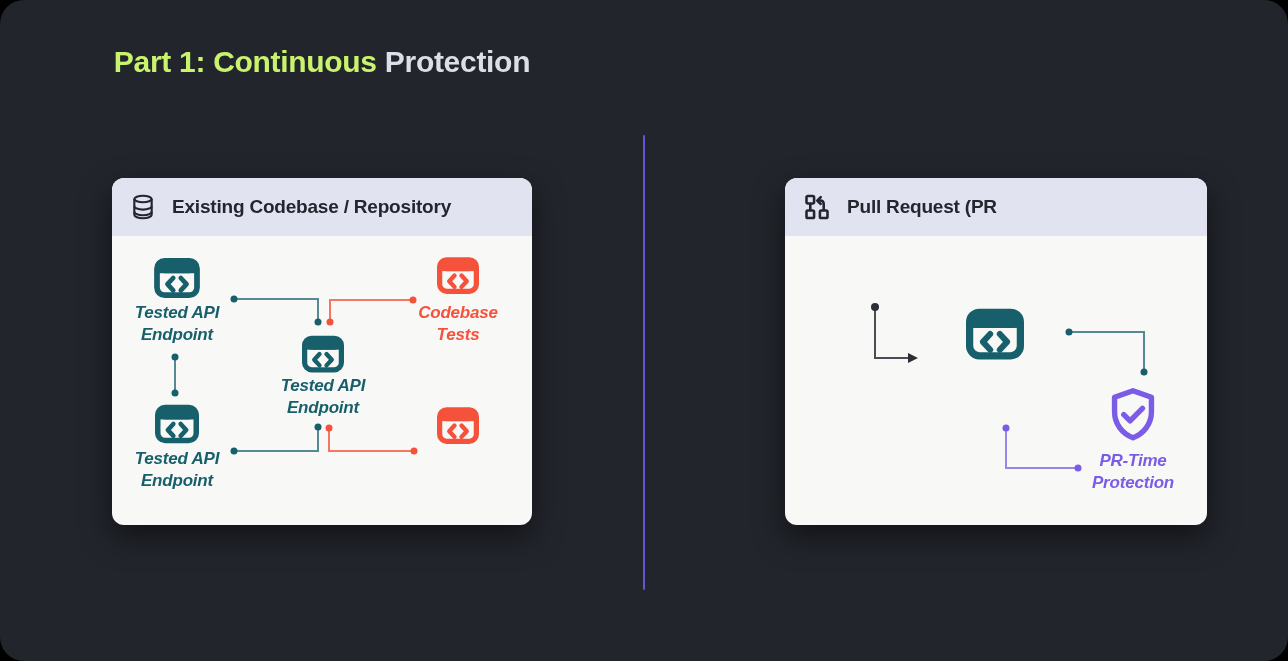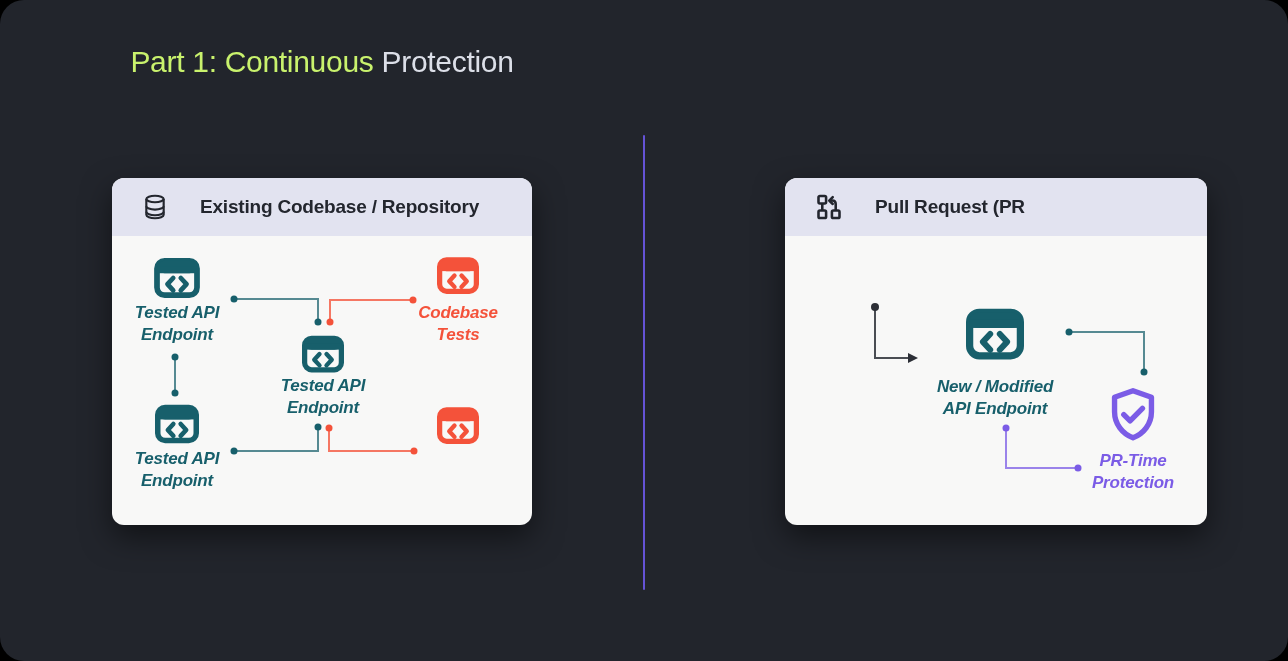--- a/index.html
+++ b/index.html
@@ -3,36 +3,36 @@
 <meta charset="utf-8">
 <style>
   html,body { margin:0; padding:0; background:#000; }
   .canvas {
     position:relative; width:1288px; height:661px;
     background:var(--bg); border-radius:24px; overflow:hidden;
     font-family:"Liberation Sans", sans-serif;
   }
   
   .title { position:absolute; top:45px; width:644px; text-align:center;
-           font-size:30px; font-weight:400; letter-spacing:-0.3px; white-space:nowrap; }
+           font-size:30px; font-weight:700; letter-spacing:-0.3px; white-space:nowrap; }
   #title1 { left:0; } #title2 { left:644px; }
   .title .hl   { color:var(--lime); }
   .title .rest { color:var(--title-muted); }
 
   .divider { position:absolute; left:643px; top:135px; width:2px; height:455px;
              background:var(--divider); border-radius:1px; }
 
   
   .card { position:absolute; top:178px; height:347px; border-radius:12px;
           background:var(--card-bg); box-shadow:0 12px 30px rgba(0,0,0,.5); }
   #left-card  { left:112px; width:420px; }
   #right-card { left:755px; width:422px;margin-left:30px; }
   .card-header { height:58px; background:var(--card-header-bg);
                  border-radius:12px 12px 0 0; display:flex; align-items:center;
-                 padding-left:30px; gap:32px;
+                 padding-left:18px; gap:16px;
                  color:var(--ink); font-weight:700; font-size:19px; letter-spacing:-0.2px;text-align:center; }
   .card-header svg { flex:0 0 auto; color:var(--ink); }
   .card-body { position:relative; height:289px; }
 
   .wires { position:absolute; left:0; top:0; }
   .wires path { fill:none; stroke-width:2; }
   .w-teal   { stroke:var(--teal);   stroke-opacity:.72; }
   .w-red    { stroke:var(--red);    stroke-opacity:.78; }
   .w-purple { stroke:var(--purple); stroke-opacity:.75; }
   .w-dark   { stroke:var(--dark-arrow); stroke-opacity:.85; }
@@ -154,21 +154,20 @@
         <circle cx="284" cy="96" r="3.5" class="d-teal"></circle>
         <circle cx="359" cy="136" r="3.5" class="d-teal"></circle>
         <path d="M221,192 V232 H293" class="w-purple"></path>
         <circle cx="221" cy="192" r="3.5" class="d-purple"></circle>
         <circle cx="293" cy="232" r="3.5" class="d-purple"></circle>
       </svg>
 
       <svg class="icon teal-ic" style="left:181px; top:71px" width="58" height="54">
           <use href="#code-win"></use>
         </svg>
-      <div class="node-label t-teal" style="left:140px; top:140px; width:140px">New / Modified API Endpoint</div>
 
       <svg class="icon purple-ic" style="left:321px; top:150px" width="54" height="60" viewBox="0 0 24 26">
         <path d="M12 1.8 l8.2 2.9 v6.4 c0,5.5 -3.5,9.8 -8.2,11.6 c-4.7,-1.8 -8.2,-6.1 -8.2,-11.6 V4.7 Z" fill="none" stroke="currentColor" stroke-width="2.4" stroke-linejoin="round"></path>
         <polyline points="7.9,12.4 10.7,15.2 16.2,9.6" fill="none" stroke="currentColor" stroke-width="2.4" stroke-linecap="round" stroke-linejoin="round"></polyline>
       </svg>
       <div class="node-label t-purple" style="left:288px; top:214px; width:120px">PR-Time Protection</div>
     </div>
   </section>
 </div>
 

